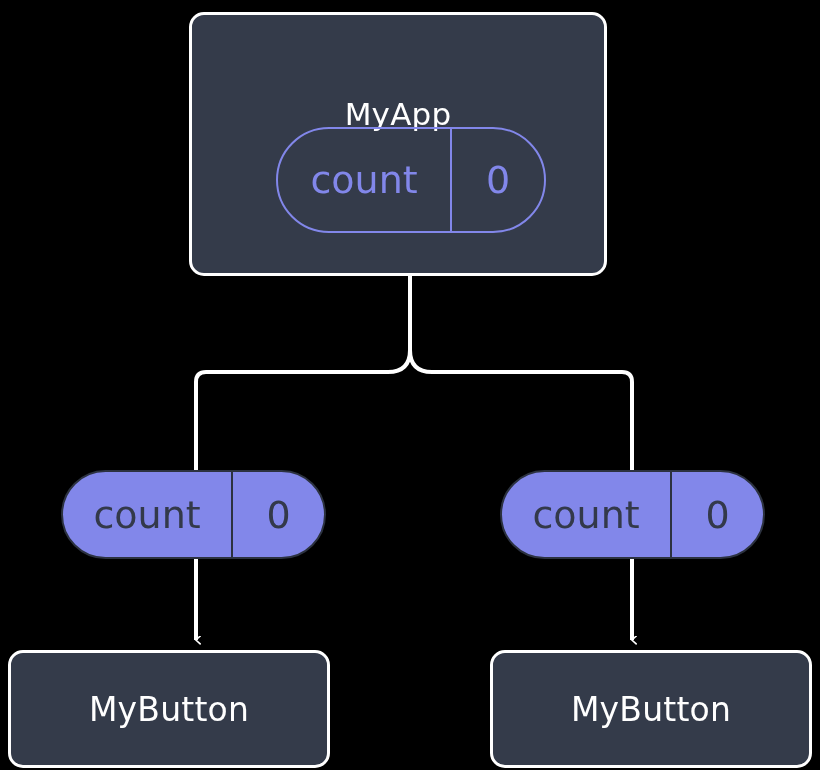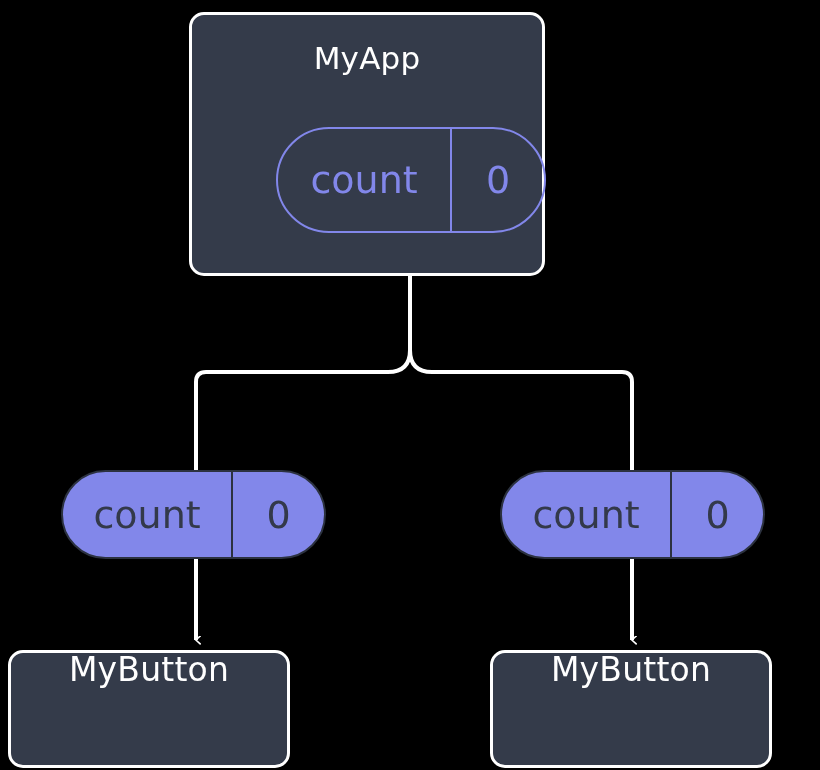--- a/index.html
+++ b/index.html
@@ -44,31 +44,31 @@
     font-size: 31px;
     font-weight: 400;
     letter-spacing: 0.2px;
     line-height: 1;
     white-space: nowrap;
   }
 
   #app-box {
     left: 189px;
     top: 12px;
-    width: 356px;
+    width: 418px;
     height: 264px;
-    padding-top: 28px;
+    padding-top: 84px;
     text-align: right;
   }
 
   .button-box {
     top: 650px;
-    width: 282px;
+    width: 322px;
     height: 118px;
-    justify-content: flex-start;
+    justify-content: center;
   }
   #button-box-left  { left: 8px; }
   #button-box-right { left: 490px; }
   .button-box .comp-title { font-size: 33px; }
 
   
   .pill {
     position: absolute;
     box-sizing: border-box;
     display: flex;

